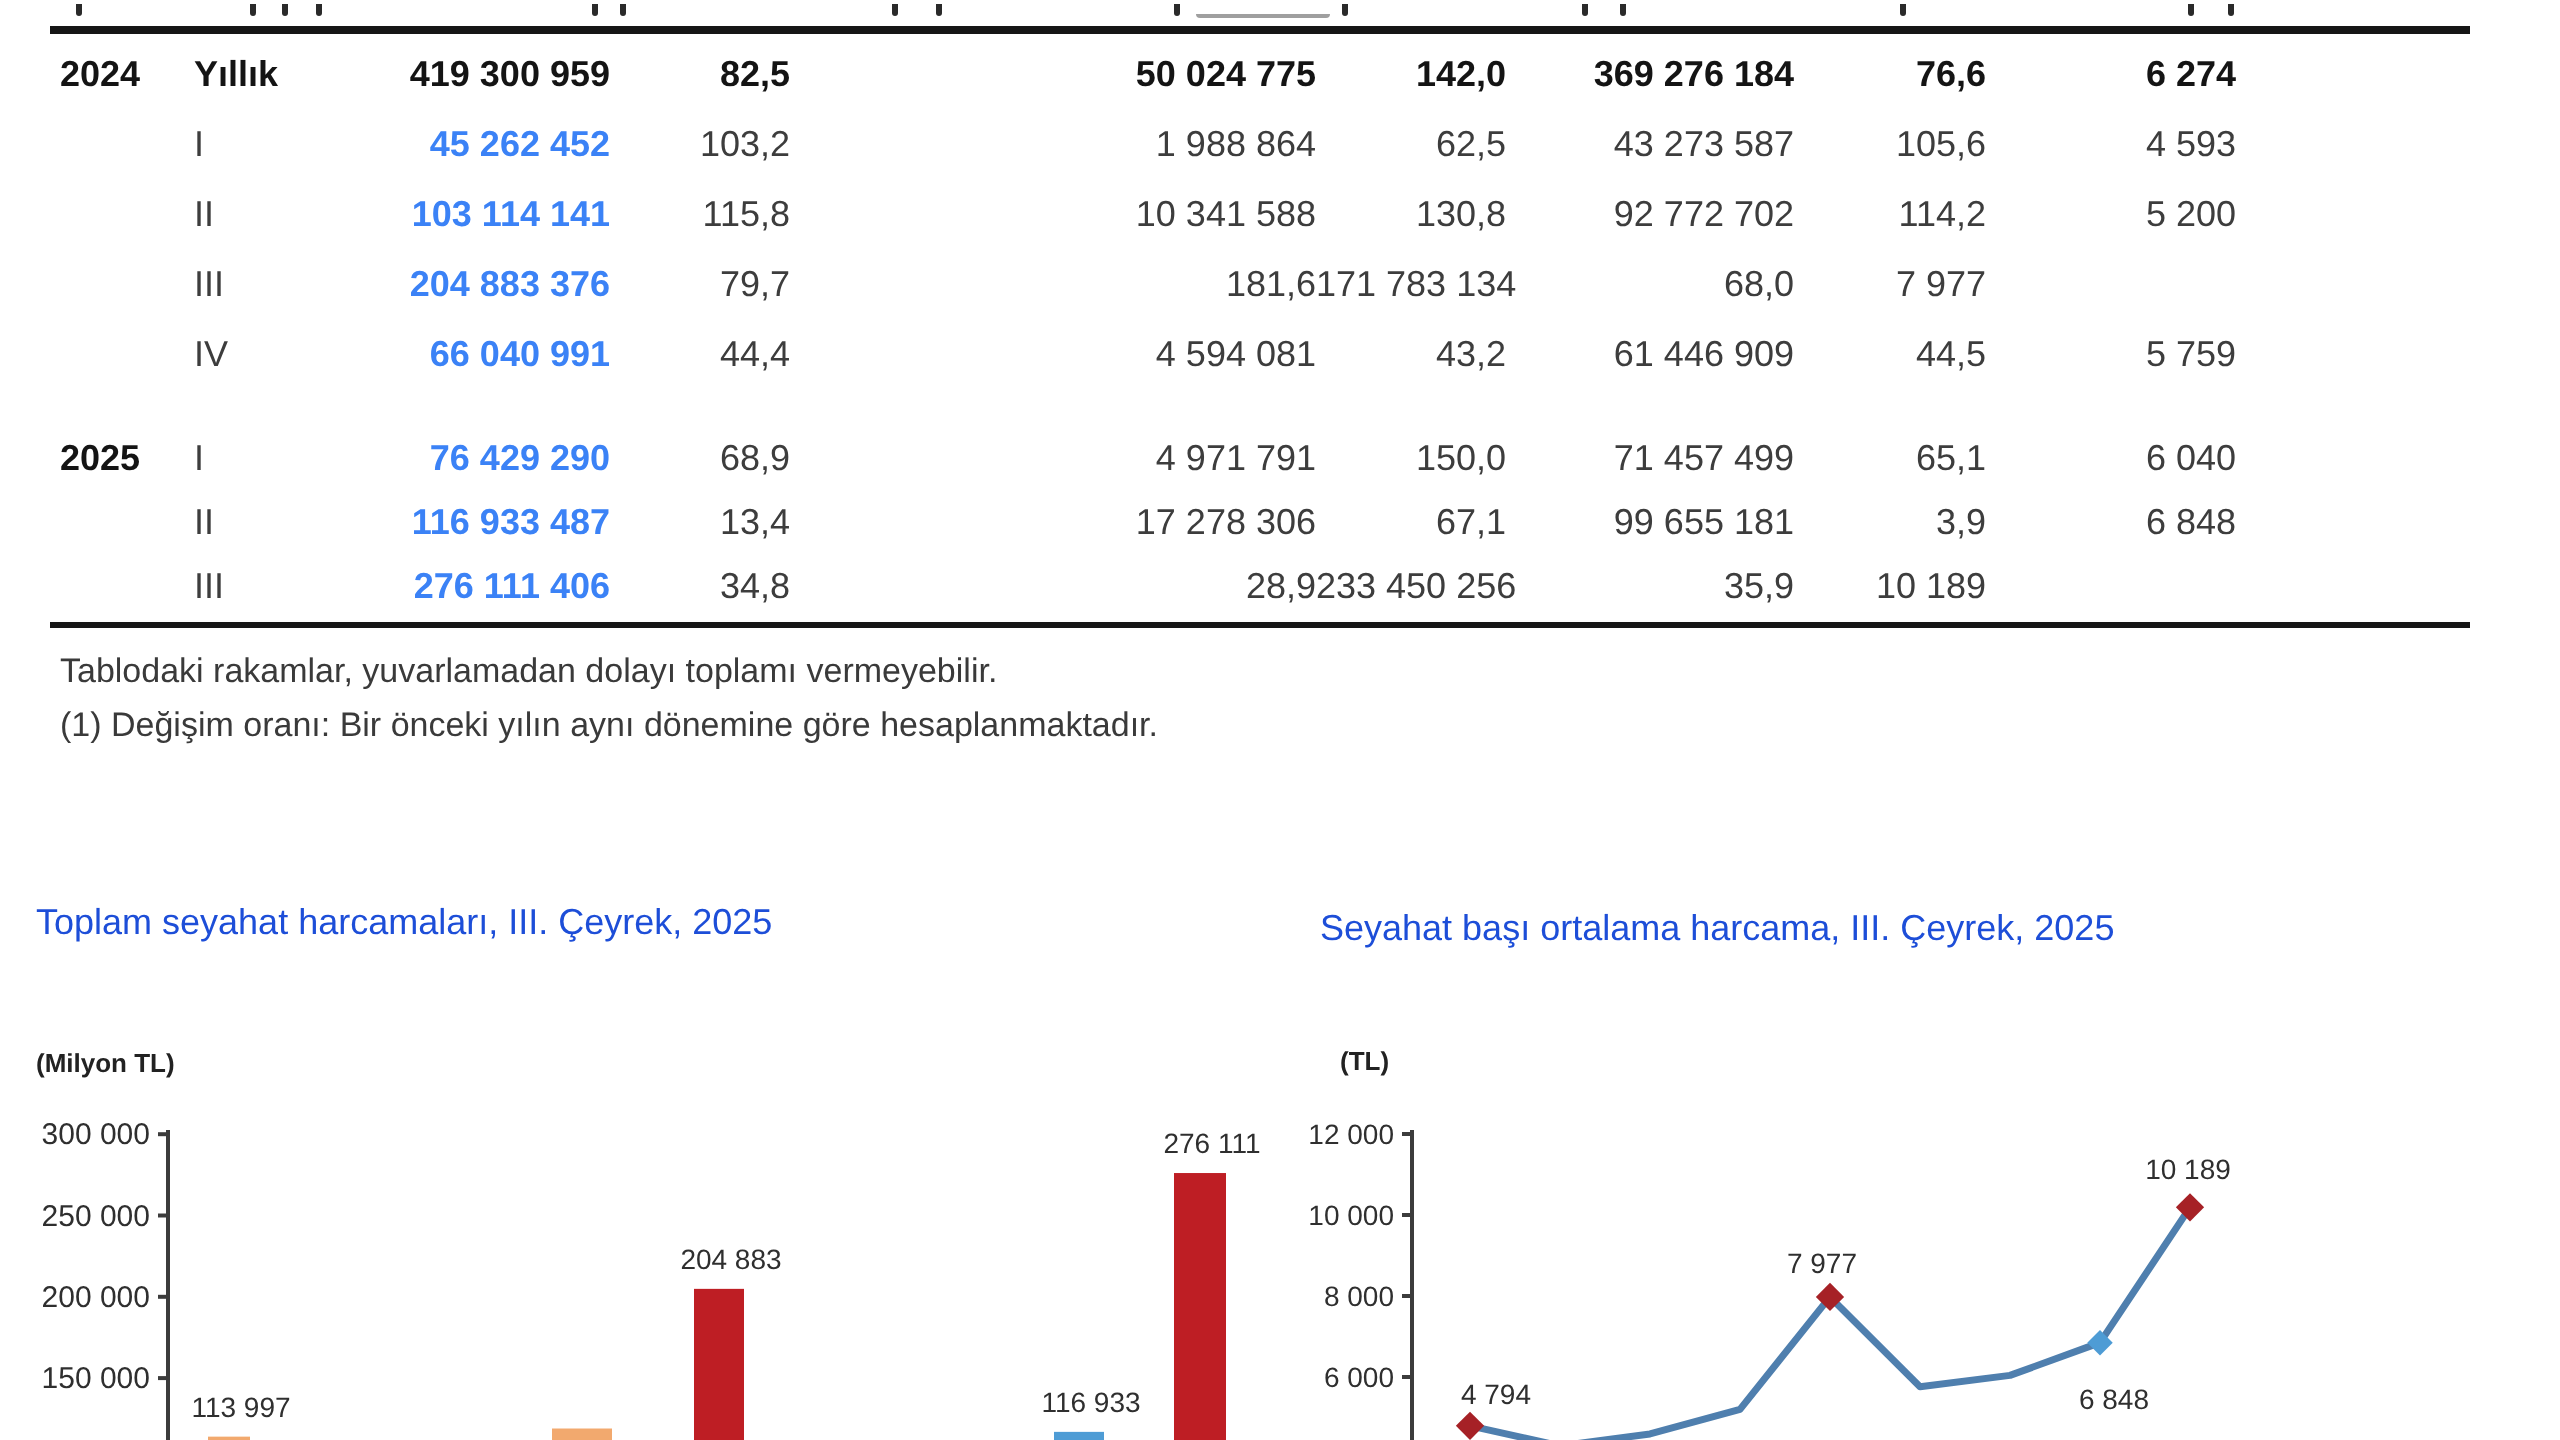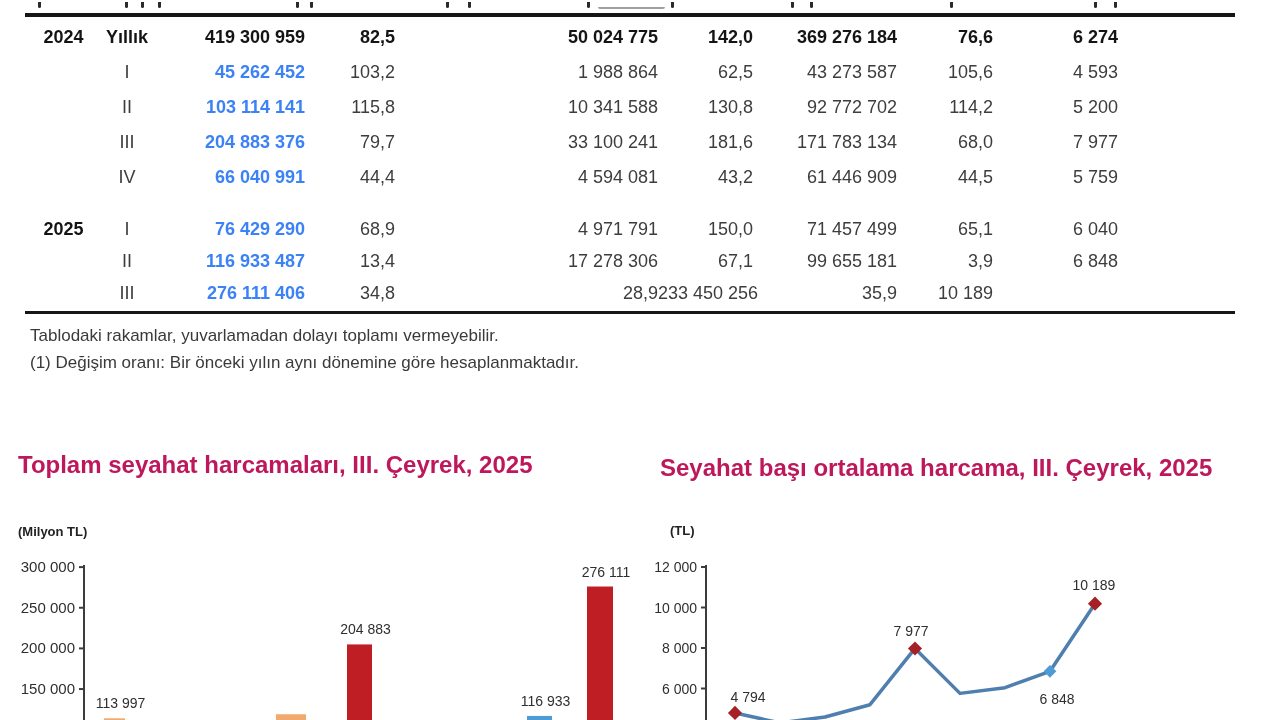--- a/index.html
+++ b/index.html
@@ -13,30 +13,30 @@
   .rule{position:absolute;left:25px;width:1210px;background:#161616}
   .rule.thick{top:13px;height:4px}
   .rule.bottom{top:311px;height:3px}
 
   
   #table-rows{position:absolute;left:30px;top:20px;width:1088px}
   .trow{display:grid;grid-template-columns:67px 60px 148px 90px 263px 95px 144px 96px 125px;height:35px;align-items:center}
   .trow.y25{height:32px}
   .row-spacer{height:18px}
   .tcell{font-size:18px;color:#3d3d3d;text-align:right;white-space:nowrap}
-  .tcell.c0,.tcell.c1{text-align:center;font-weight:bold;color:#141414}
+  .tcell.c0,.tcell.c1{text-align:left;font-weight:bold;color:#141414}
   .tcell.c1.quarter{font-weight:normal;color:#3d3d3d}
   .tcell.c2{font-weight:bold;color:#3b82f6}
   .trow.ball .tcell{font-weight:bold;color:#141414}
 
   .fnote{position:absolute;left:30px;font-size:17px;color:#3a3a3a;white-space:nowrap}
   .fnote.f1{top:326px}
   .fnote.f2{top:353px}
 
-  .ctitle{position:absolute;font-size:24px;font-weight:bold;color:#be185d;white-space:nowrap}
+  .ctitle{position:absolute;font-size:18px;font-weight:normal;color:#1d4ed8;white-space:nowrap}
   .ctitle.left{left:18px;top:451px}
   .ctitle.right{left:660px;top:454px}
   .unit{position:absolute;font-size:13px;font-weight:bold;color:#222;white-space:nowrap}
   .unit.left{left:18px;top:524px}
   .unit.right{left:670px;top:523px}
 
   #charts-svg{position:absolute;left:0;top:500px}
   #charts-svg text{font-family:"Liberation Sans",sans-serif;fill:#2f2f2f}
   #charts-svg text.tick{font-size:15px}
   #charts-svg text.tick.r{font-size:14px}
@@ -98,21 +98,20 @@
       <div class="tcell c5">130,8</div>
       <div class="tcell c6">92 772 702</div>
       <div class="tcell c7">114,2</div>
       <div class="tcell c8">5 200</div>
     </div>
     <div class="trow">
       <div class="tcell c0"></div>
       <div class="tcell c1 quarter">III</div>
       <div class="tcell c2">204 883 376</div>
       <div class="tcell c3">79,7</div>
-      <div class="tcell c4">33 100 241</div>
       <div class="tcell c5">181,6</div>
       <div class="tcell c6">171 783 134</div>
       <div class="tcell c7">68,0</div>
       <div class="tcell c8">7 977</div>
     </div>
     <div class="trow">
       <div class="tcell c0"></div>
       <div class="tcell c1 quarter">IV</div>
       <div class="tcell c2">66 040 991</div>
       <div class="tcell c3">44,4</div>

